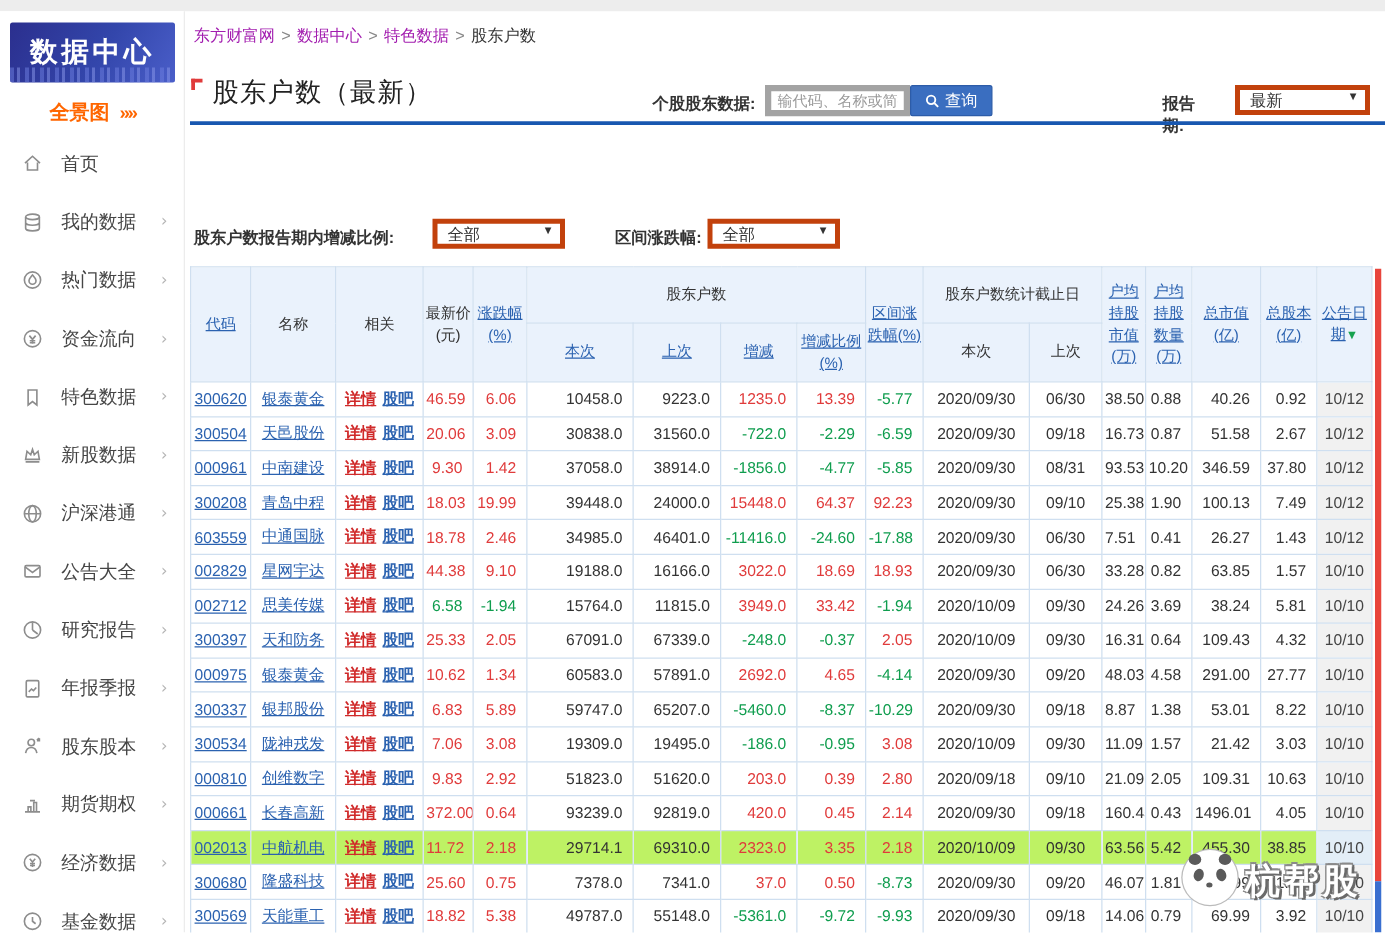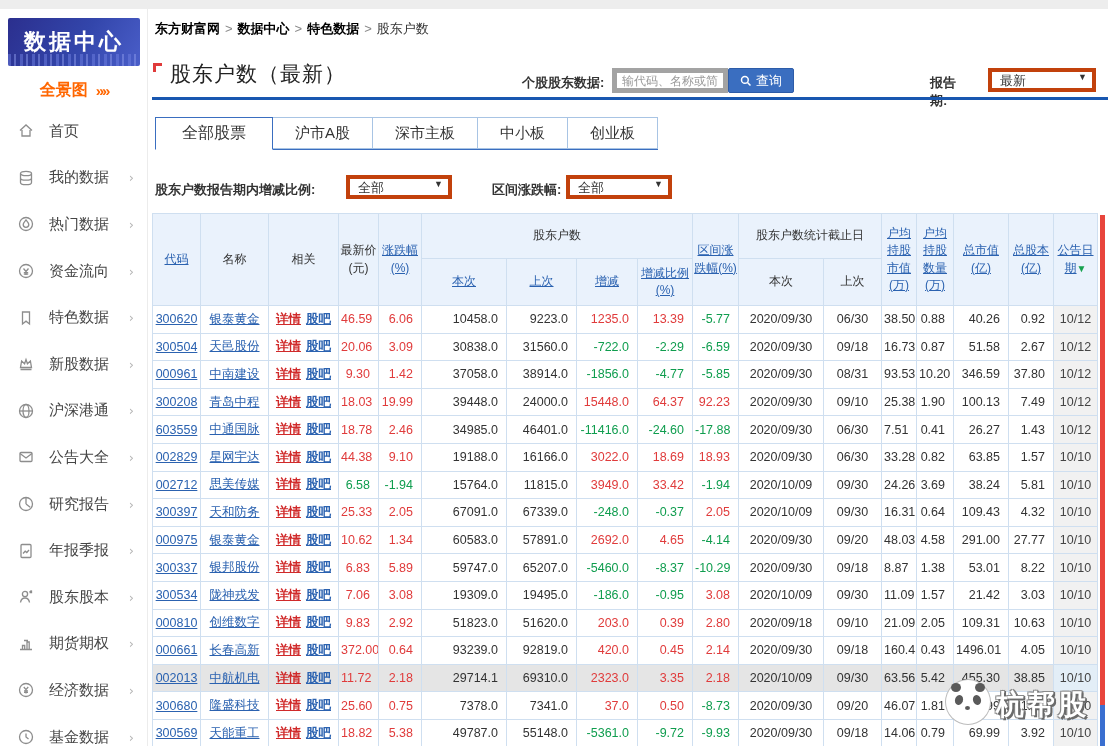--- a/index.html
+++ b/index.html
@@ -20,21 +20,21 @@
     color:#f60; font-size:16px; font-weight:bold; cursor:pointer; }
   .panorama .arrows { font-size:15px; letter-spacing:-2px; }
   #side-list { position:absolute; left:0; top:99px; width:148px; }
   .side-item { height:46.6px; display:flex; align-items:center; padding-left:17px; cursor:pointer; }
   .side-item svg { width:18px; height:18px; stroke:#8d8d8d; fill:none; stroke-width:1.3; flex:0 0 18px; }
   .side-item .lbl { font-size:15px; color:#454545; margin-left:14px; flex:1; }
   .side-item .chev { color:#b5b5b5; font-size:13px; margin-right:14px; font-family:"DejaVu Sans",sans-serif; }
 
   
   #crumb { position:absolute; left:155px; top:20px; font-size:13px; color:#555; }
-  #crumb a { color:#000000; text-decoration:none; cursor:pointer;font-weight:bold; }
+  #crumb a { color:#a21caf; text-decoration:none; cursor:pointer; }
   #crumb b.last { color:#333; font-weight:normal; }
   #crumb .sep { color:#888; margin:0 5px; }
 
   .corner { position:absolute; left:153px; top:63px; width:9px; height:9px; border-left:3px solid #e03b3b; border-top:3px solid #e03b3b; }
   #page-title { position:absolute; left:170px; top:60px; font-size:21px; color:#222; letter-spacing:1px; }
 
   #search-label { position:absolute; left:522px; top:74px; font-size:13px; font-weight:bold; color:#333; }
   #search-input { position:absolute; left:612px; top:68px; width:116px; height:25px; border:5px solid #a3a3a3; font-size:12px; padding:0 5px; color:#333; }
   #search-input::placeholder { color:#9a9a9a; }
   #search-btn { position:absolute; left:728px; top:68px; width:66px; height:25px; background:#3a6ec0; border:1px solid #2d5ca8; color:#fff;
@@ -65,21 +65,21 @@
   #tablewrap { position:absolute; left:152px; top:213px; width:945px; }
   table { border-collapse:collapse; table-layout:fixed; width:945px; }
   th,td { border:1px solid #cfdff0; overflow:hidden; }
   thead th { background:#eaf2fc; font-weight:normal; font-size:12px; color:#333; line-height:1.45; padding:2px 1px;
     word-break:break-all; text-align:center; }
   thead a { color:#2b62b0; text-decoration:underline; cursor:pointer; }
   .arrow-dn { color:#17a24f; font-size:10px; }
   tbody td { font-size:12.5px; color:#333; height:27.6px; padding:0 2px; text-align:center; white-space:nowrap; }
   tbody td.num { text-align:right; padding-right:8px; }
   tbody td.pubcol { background:#f1f1f1; color:#444; }
-  tbody tr.hl td { background:#e5e5e5; }
+  tbody tr.hl td { background:#bef264; }
   tbody tr.hl td.pubcol { background:#e3eef7; }
   a.code, a.name { color:#2b62b0; text-decoration:underline; cursor:pointer; }
   a.rel-d { color:#d02a2a; font-weight:bold; text-decoration:underline; cursor:pointer; margin-right:5px; }
   a.rel-g { color:#2b62b0; font-weight:bold; text-decoration:underline; cursor:pointer; }
   .red { color:#e03b3b; }
   .green { color:#0f9d4e; }
 
   
   .edge-red { position:absolute; left:1100px; top:215px; width:5px; height:490px; background:#e8453c; }
   .edge-blue { position:absolute; left:1100px; top:705px; width:5px; height:41px; background:#3a6fd0; }
@@ -235,27 +235,20 @@
       </svg>
     <span>查询</span>
   </div>
   <div id="report-label">报告期:</div>
   <div id="report-select" class="selectbox">
     <span>最新</span>
     <span class="car">▼</span>
   </div>
   <div class="bluebar"></div>
 
-  <div id="tabs">
-      <div class="tab active">全部股票</div>
-      <div class="tab">沪市A股</div>
-      <div class="tab">深市主板</div>
-      <div class="tab">中小板</div>
-      <div class="tab">创业板</div>
-    </div>
 
   <div id="filter1-label">股东户数报告期内增减比例:</div>
   <div id="filter1-select" class="selectbox">
     <span>全部</span>
     <span class="car">▼</span>
   </div>
   <div id="filter2-label">区间涨跌幅:</div>
   <div id="filter2-select" class="selectbox">
     <span>全部</span>
     <span class="car">▼</span>

